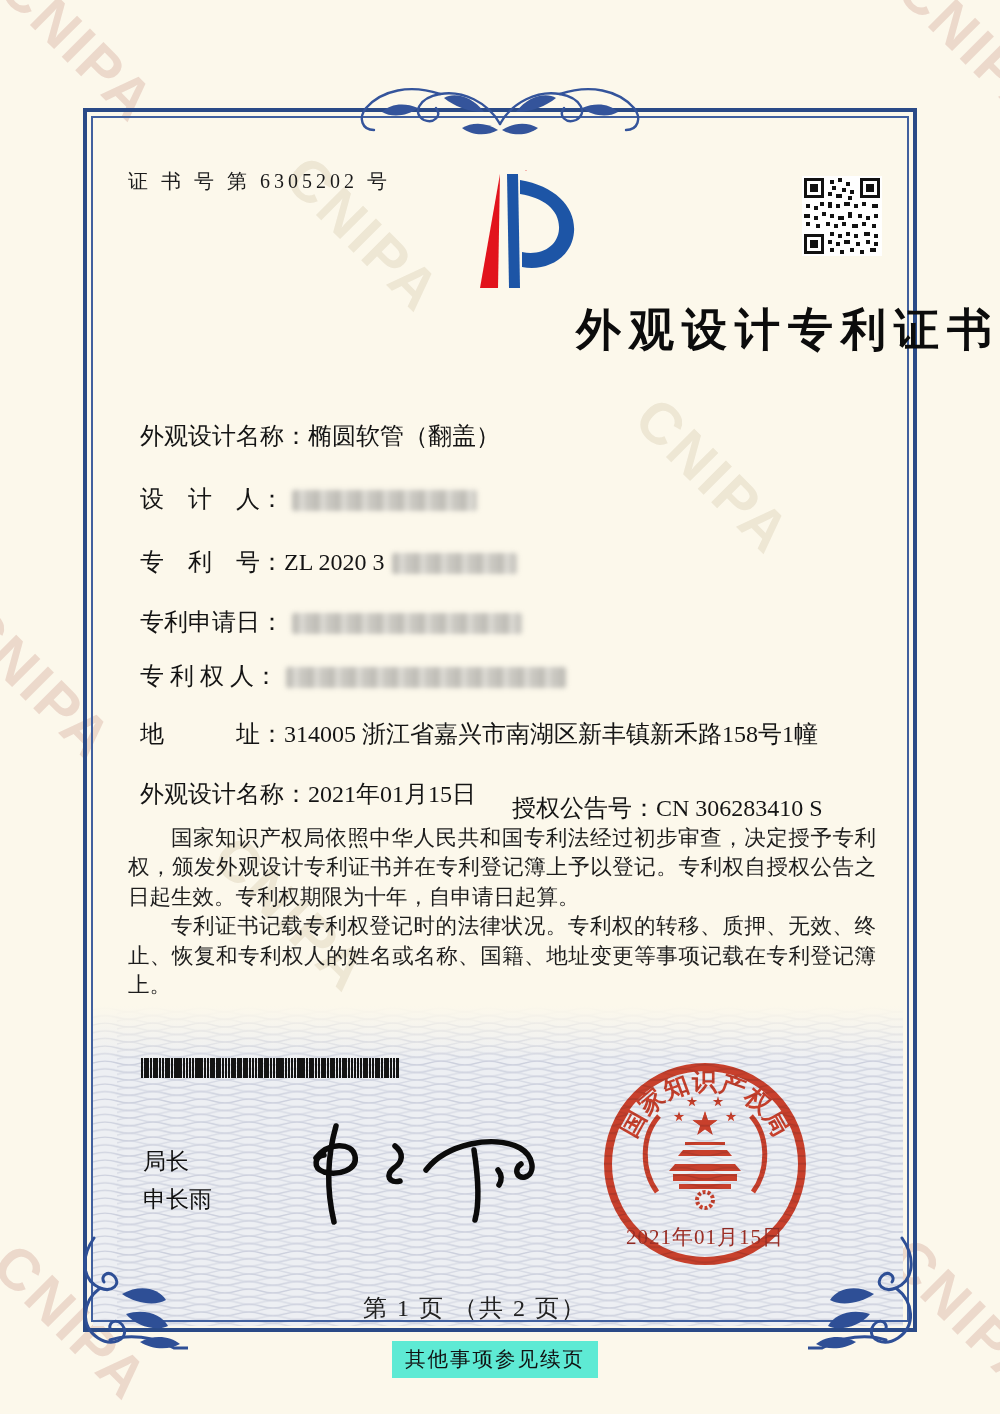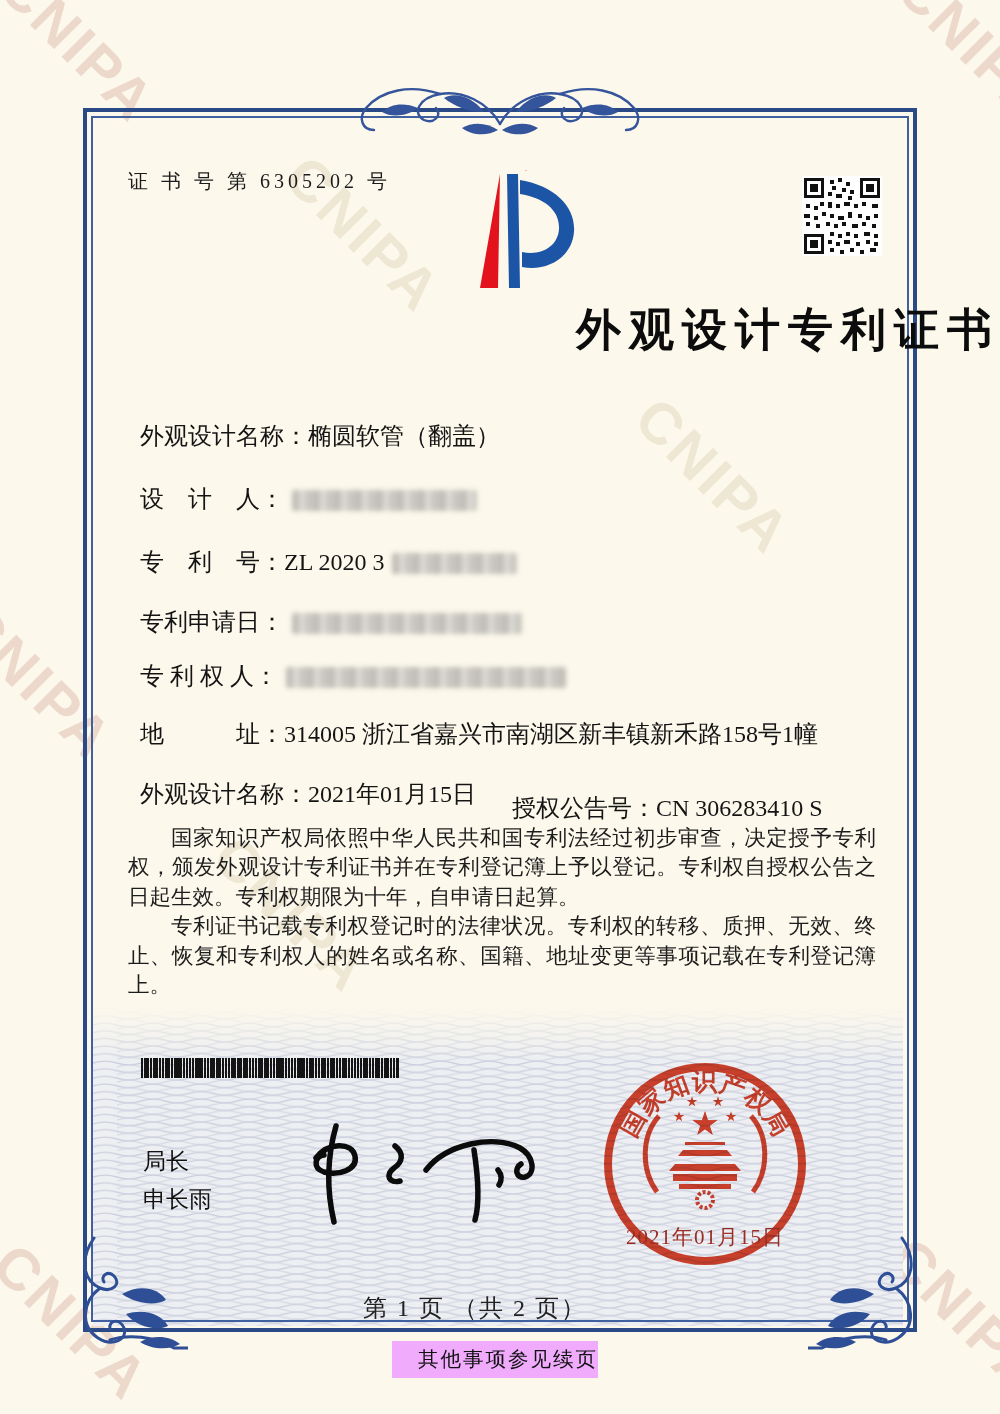--- a/index.html
+++ b/index.html
@@ -43,22 +43,22 @@
         repeating-linear-gradient(90deg,#141414 0 1px,rgba(0,0,0,0) 1px 7px),
         repeating-linear-gradient(90deg,rgba(0,0,0,0) 0 4px,#141414 4px 6px,rgba(0,0,0,0) 6px 11px);}
   .officer{position:absolute;left:143px;font-size:23px;
       font-family:"Liberation Sans","DejaVu Sans",sans-serif;color:#111;}
   .officer-title{top:1146px;}
   .officer-name{top:1184px;}
   .sig{position:absolute;left:298px;top:1118px;}
   .seal{position:absolute;left:599px;top:1058px;opacity:.95;mix-blend-mode:multiply;}
   .page-info{position:absolute;left:0;top:1292px;width:950px;text-align:center;
       font-size:24px;color:#222;letter-spacing:2px;}
-  .footer-note{position:absolute;left:392px;top:1341px;width:206px;height:37px;background:#f0abfc;
-      text-align:right;font-size:20.5px;line-height:37px;letter-spacing:2px;color:#111;}
+  .footer-note{position:absolute;left:392px;top:1341px;width:206px;height:37px;background:#5eead4;
+      text-align:center;font-size:20.5px;line-height:37px;letter-spacing:2px;color:#111;}
 </style>
 </head>
 <body>
 
 <div class="page">
 
   <span class="wm wm-pink" style="left:-18px;top:10px;">CNIPA</span>
   <span class="wm wm-pink" style="left:880px;top:12px;">CNIPA</span>
   <span class="wm wm-gray" style="left:268px;top:200px;">CNIPA</span>
   <span class="wm wm-gray" style="left:618px;top:442px;">CNIPA</span>

